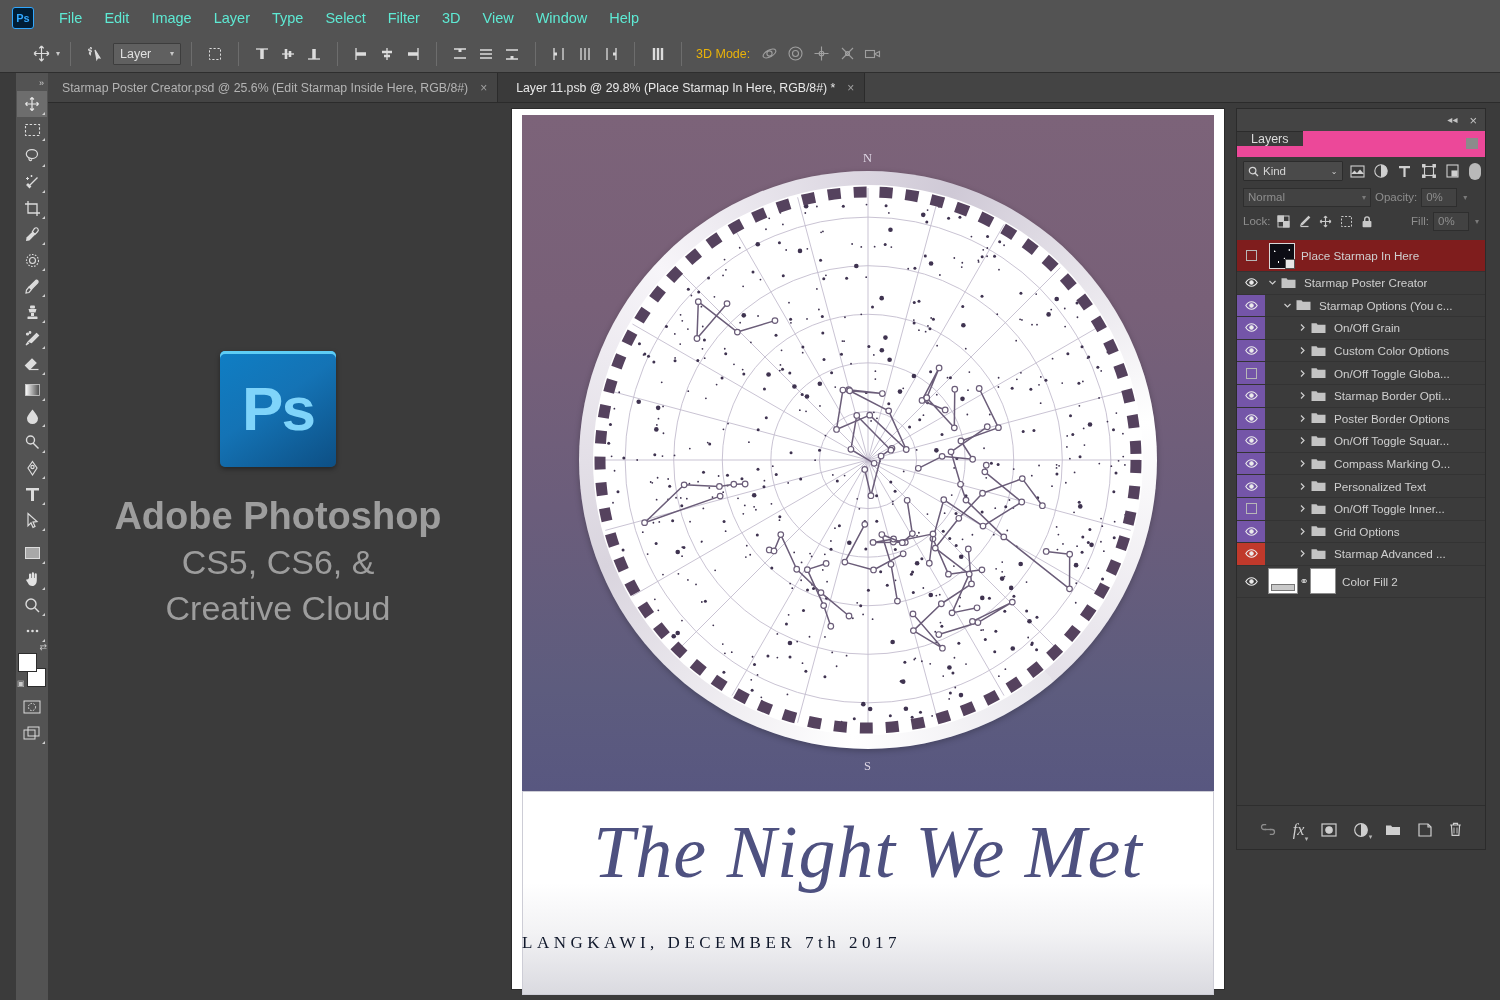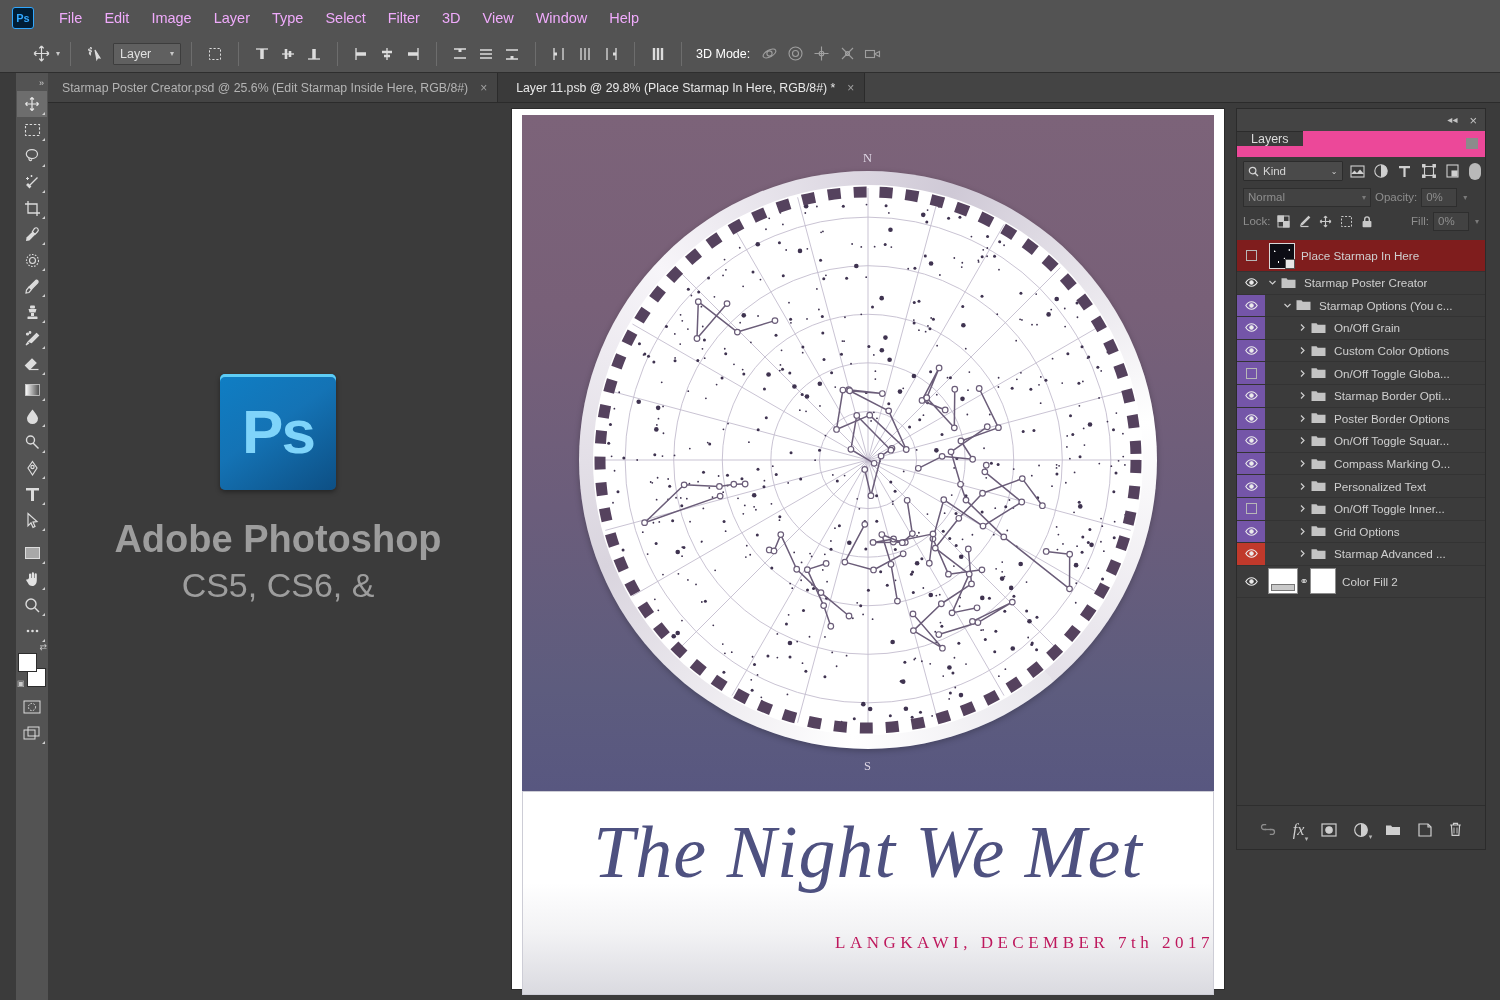--- a/index.html
+++ b/index.html
@@ -17,21 +17,21 @@
     background: #535353; display: flex; align-items: center;
     padding-left: 12px; gap: 0;
   }
   .ps-mini {
     width: 22px; height: 22px; border-radius: 3px;
     background: #001e36; border: 1px solid #31a8ff;
     display: flex; align-items: center; justify-content: center;
     color: #31a8ff; font-size: 11px; font-weight: bold; margin-right: 14px;
   }
   .menu-item {
-    color: #f0abfc; font-size: 14.5px; padding: 4px 11px; cursor: default;
+    color: #5eead4; font-size: 14.5px; padding: 4px 11px; cursor: default;
     white-space: nowrap;
   }
 
   
   .optionsbar {
     position: absolute; left: 0; top: 35px; width: 1500px; height: 38px;
     background: #535353; display: flex; align-items: center; padding-left: 28px;
     border-bottom: 1px solid #2e2e2e;
   }
   .ob-sep { width: 1px; height: 24px; background: #6d6d6d; margin: 0 10px; }
@@ -39,21 +39,21 @@
     width: 26px; height: 24px; display: flex; align-items: center; justify-content: center;
     color: #d6d6d6; position: relative;
   }
   .ob-icon svg { display: block; }
   .ob-caret { font-size: 8px; color: #c8c8c8; margin-left: 2px; }
   .ob-select {
     height: 22px; min-width: 68px; background: #606060; border: 1px solid #3d3d3d;
     color: #e0e0e0; font-size: 12.5px; display: flex; align-items: center;
     padding: 0 6px; justify-content: space-between; border-radius: 1px;
   }
-  .ob-label { color: #ffffff; font-size: 12.5px; margin: 0 6px 0 4px; }
+  .ob-label { color: #eab308; font-size: 12.5px; margin: 0 6px 0 4px; }
   .ob-group { display: flex; align-items: center; }
 
   
   .tabbar {
     position: absolute; left: 44px; top: 73px; width: 1456px; height: 30px;
     background: #444444; display: flex; align-items: stretch;
     border-bottom: 1px solid #2b2b2b;
   }
   .doctab {
     display: flex; align-items: center; padding: 0 10px 0 18px;
@@ -141,23 +141,23 @@
   }
   .dash-ring { position: absolute; inset: 14px; }
 
   .poster-title {
     position: absolute; left: 0; top: 700px; width: 692px; text-align: center;
     font-family: "Liberation Serif", serif; font-style: italic;
     font-size: 74px; color: #4e5180; letter-spacing: 1px;
     line-height: 1; white-space: nowrap;
   }
   .poster-sub {
-    position: absolute; left: 0; top: 818px; width: 692px; text-align: right;
+    position: absolute; left: 0; top: 818px; width: 692px; text-align: left;
     font-family: "Liberation Serif", serif; font-size: 17px;
-    color: #be185d; letter-spacing: 4.5px;
+    color: #0f172a; letter-spacing: 4.5px;
   }
 
   
   .promo {
     position: absolute; left: 0; top: 0; width: 460px; height: 897px;
     display: flex; flex-direction: column; align-items: center;
     justify-content: center; padding-bottom: 120px;
   }
   .ps-logo {
     width: 116px; height: 116px; border-radius: 5px;
@@ -645,20 +645,21 @@
       <span class="tri"></span>
     </div>
   </div>
 
   <div class="canvasarea">
 
     <div class="promo">
       <div class="ps-logo">Ps</div>
       <div class="promo-l1">Adobe Photoshop</div>
       <div class="promo-l2">CS5, CS6, &amp;</div>
+      <div class="promo-l3">Creative Cloud</div>
     </div>
 
     <div class="doc-window">
       <div class="poster">
         <div class="poster-top"></div>
 
         <div class="compass n">N</div>
         <div class="compass s">S</div>
 
         <div class="starwrap">

